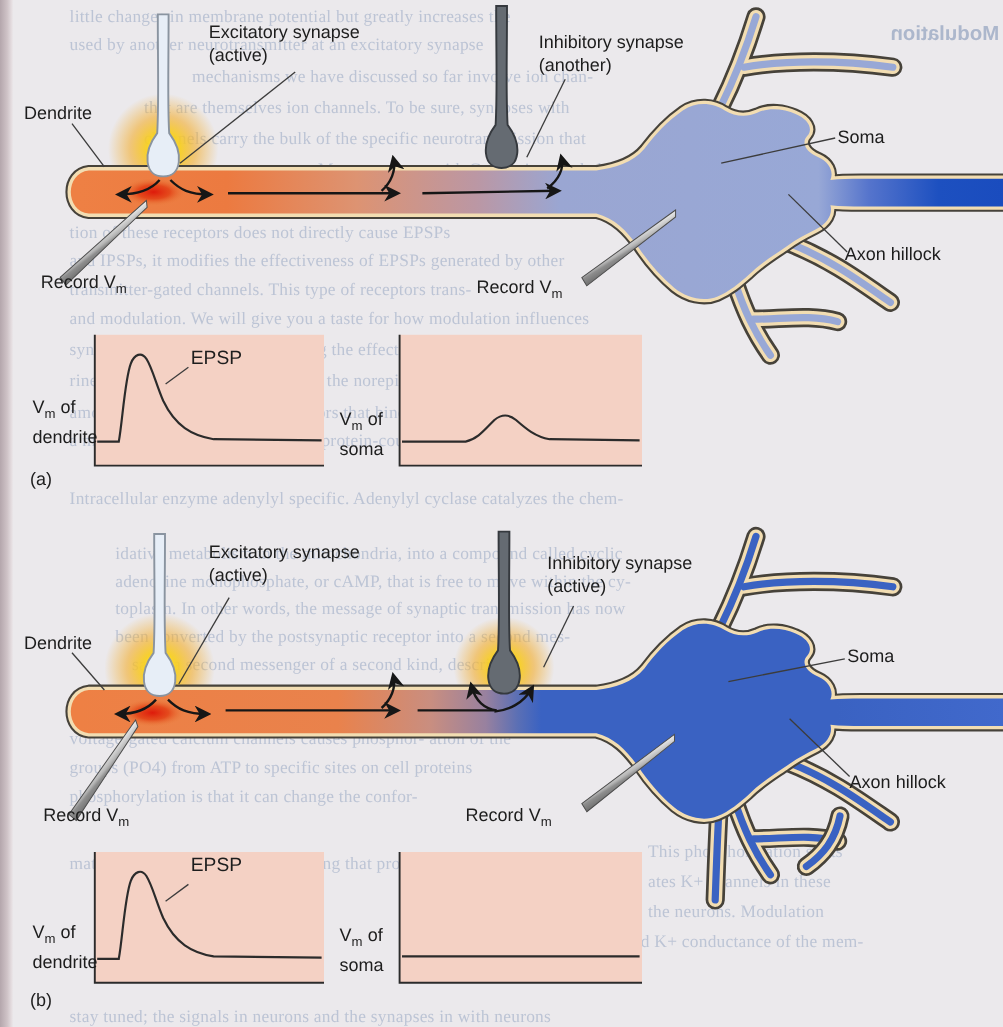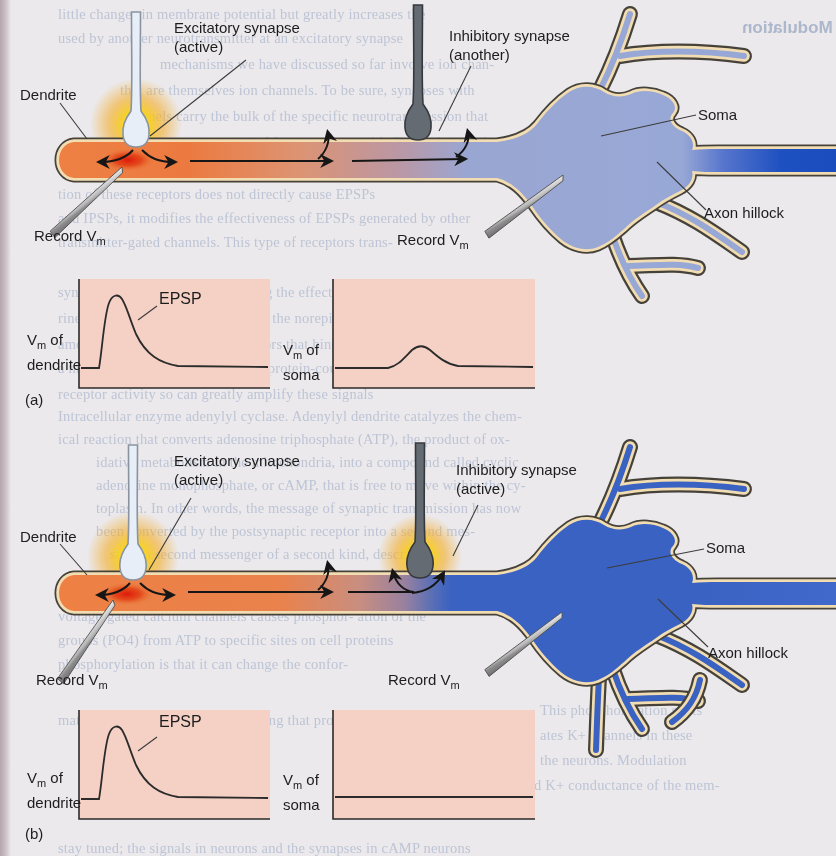--- a/index.html
+++ b/index.html
@@ -29,41 +29,40 @@
     <div class="bleed-head">Modulation</div>
     <div class="bl serif" style="left:58px;top:6px">little changes in membrane potential but greatly increases the</div>
     <div class="bl serif" style="left:58px;top:30px">used by another neurotransmitter at an excitatory synapse</div>
     <div class="bl serif" style="left:160px;top:56px">mechanisms we have discussed so far involve ion chan-</div>
     <div class="bl serif" style="left:120px;top:82px">that are themselves ion channels. To be sure, synapses with</div>
     <div class="bl serif" style="left:120px;top:108px">channels carry the bulk of the specific neurotransmission that</div>
     <div class="bl serif" style="left:200px;top:134px">processes. Many synapses with G-protein-coupled</div>
     <div class="bl serif" style="left:58px;top:186px">tion of these receptors does not directly cause EPSPs</div>
     <div class="bl serif" style="left:58px;top:210px">and IPSPs, it modifies the effectiveness of EPSPs generated by other</div>
     <div class="bl serif" style="left:58px;top:234px">transmitter-gated channels. This type of receptors trans-</div>
+    <div class="bl serif" style="left:58px;top:258px">and modulation. We will give you a taste for how modulation influences</div>
     <div class="bl serif" style="left:58px;top:284px">synaptic transmission by discussing the effects of norepineph-</div>
     <div class="bl serif" style="left:58px;top:310px">rine-coupled receptors in the brain, the norepinephrine binds</div>
     <div class="bl serif" style="left:58px;top:336px">among the neurotransmitter receptors that bind norepinephrine</div>
     <div class="bl serif" style="left:58px;top:360px">a member of the large family of G-protein-coupled receptors</div>
-    <div class="bl serif" style="left:58px;top:386px">receptor activity so can greatly amplify these signals</div>
-    <div class="bl serif" style="left:58px;top:408px">Intracellular enzyme adenylyl cyclase. Adenylyl dendrite catalyzes the chem-</div>
-    <div class="bl serif" style="left:58px;top:431px">ical reaction that converts adenosine triphosphate (ATP), the product of ox-</div>
+    <div class="bl serif" style="left:58px;top:408px">Intracellular enzyme adenylyl specific. Adenylyl cyclase catalyzes the chem-</div>
     <div class="bl serif" style="left:96px;top:454px">idative metabolism in the mitochondria, into a compound called cyclic</div>
     <div class="bl serif" style="left:96px;top:477px">adenosine monophosphate, or cAMP, that is free to move within the cy-</div>
     <div class="bl serif" style="left:96px;top:500px">toplasm. In other words, the message of synaptic transmission has now</div>
     <div class="bl serif" style="left:96px;top:523px">been converted by the postsynaptic receptor into a second mes-</div>
     <div class="bl serif" style="left:110px;top:546px">sage, a second messenger of a second kind, described</div>
     <div class="bl serif" style="left:58px;top:608px">voltage-gated calcium channels causes phosphor- ation of the</div>
     <div class="bl serif" style="left:58px;top:632px">groups (PO4) from ATP to specific sites on cell proteins</div>
     <div class="bl serif" style="left:58px;top:656px">phosphorylation is that it can change the confor-</div>
     <div class="bl serif" style="left:58px;top:712px">mation of a protein, thereby changing that protein's activity</div>
     <div class="bl serif" style="left:540px;top:702px">This phosphorylation shuts</div>
     <div class="bl serif" style="left:540px;top:727px">ates K+ channels in these</div>
     <div class="bl serif" style="left:540px;top:752px">the neurons. Modulation</div>
     <div class="bl serif" style="left:500px;top:777px">inward K+ conductance of the mem-</div>
-    <div class="bl serif" style="left:58px;top:840px">stay tuned; the signals in neurons and the synapses in cAMP neurons</div>
+    <div class="bl serif" style="left:58px;top:840px">stay tuned; the signals in neurons and the synapses in with neurons</div>
   </div>
 
   <svg class="fig" width="836" height="856" viewBox="0 0 836 856">
     <defs>
       <linearGradient id="gradA" gradientUnits="userSpaceOnUse" x1="66" y1="0" x2="836" y2="0">
         <stop offset="0" stop-color="#ee8044"></stop>
           <stop offset="0.16" stop-color="#ec7a40"></stop>
         <stop offset="0.30" stop-color="#dd9372"></stop>
           <stop offset="0.43" stop-color="#bb97a4"></stop>
         <stop offset="0.52" stop-color="#9aa6d2"></stop>

